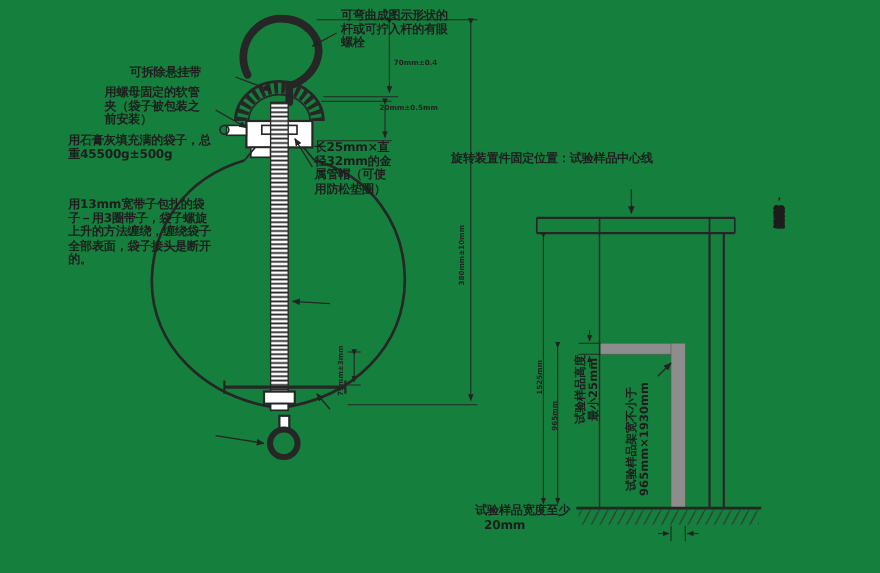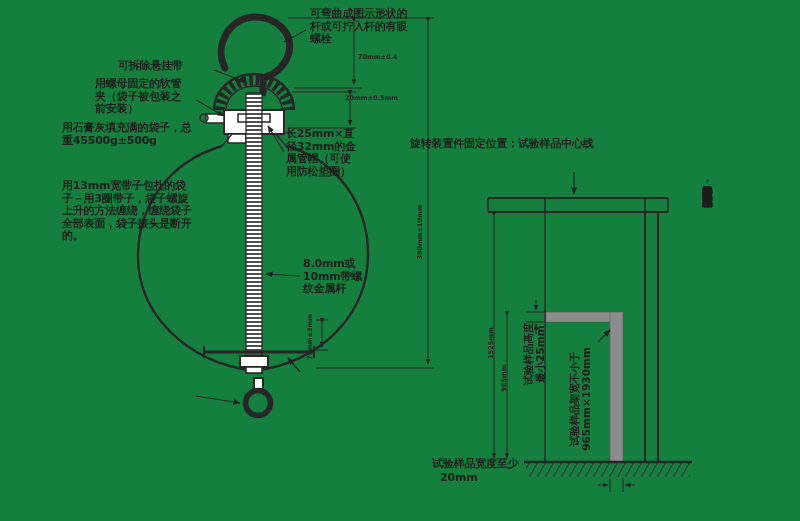--- a/index.html
+++ b/index.html
@@ -131,21 +131,20 @@
   <div class="lbl nowrap" style="left:118px;top:60px;">可拆除悬挂带</div>
 
   <div class="lbl" style="left:95px;top:78px;width:90px;">用螺母固定的软管夹（袋子被包装之前安装）</div>
 
   <div class="lbl" style="left:62px;top:122px;width:134px;">用石膏灰填充满的袋子，总重45500g±500g</div>
 
   <div class="lbl" style="left:62px;top:180px;width:132px;">用13mm宽带子包扎的袋子－用3圈带子，袋子螺旋上升的方法缠绕，缠绕袋子全部表面，袋子接头是断开的。</div>
 
   <div class="lbl" style="left:286px;top:128px;width:70px;">长25mm×直径32mm的金属管帽（可使用防松垫圈）</div>
 
-  <div class="lbl" style="left:303px;top:258px;width:62px;">8.0mm或10mm带螺纹金属杆</div>
 
 
 
   <div class="dim" style="left:358px;top:54px;">70mm±0.4</div>
 
   <div class="dim" style="left:345px;top:95px;">20mm±0.5mm</div>
 
   <div class="dim rot" style="left:417px;top:262px;width:60px;text-align:center;">380mm±10mm</div>
 
   <div class="dim rot" style="left:307px;top:360px;width:42px;text-align:center;">79mm±3mm</div>

